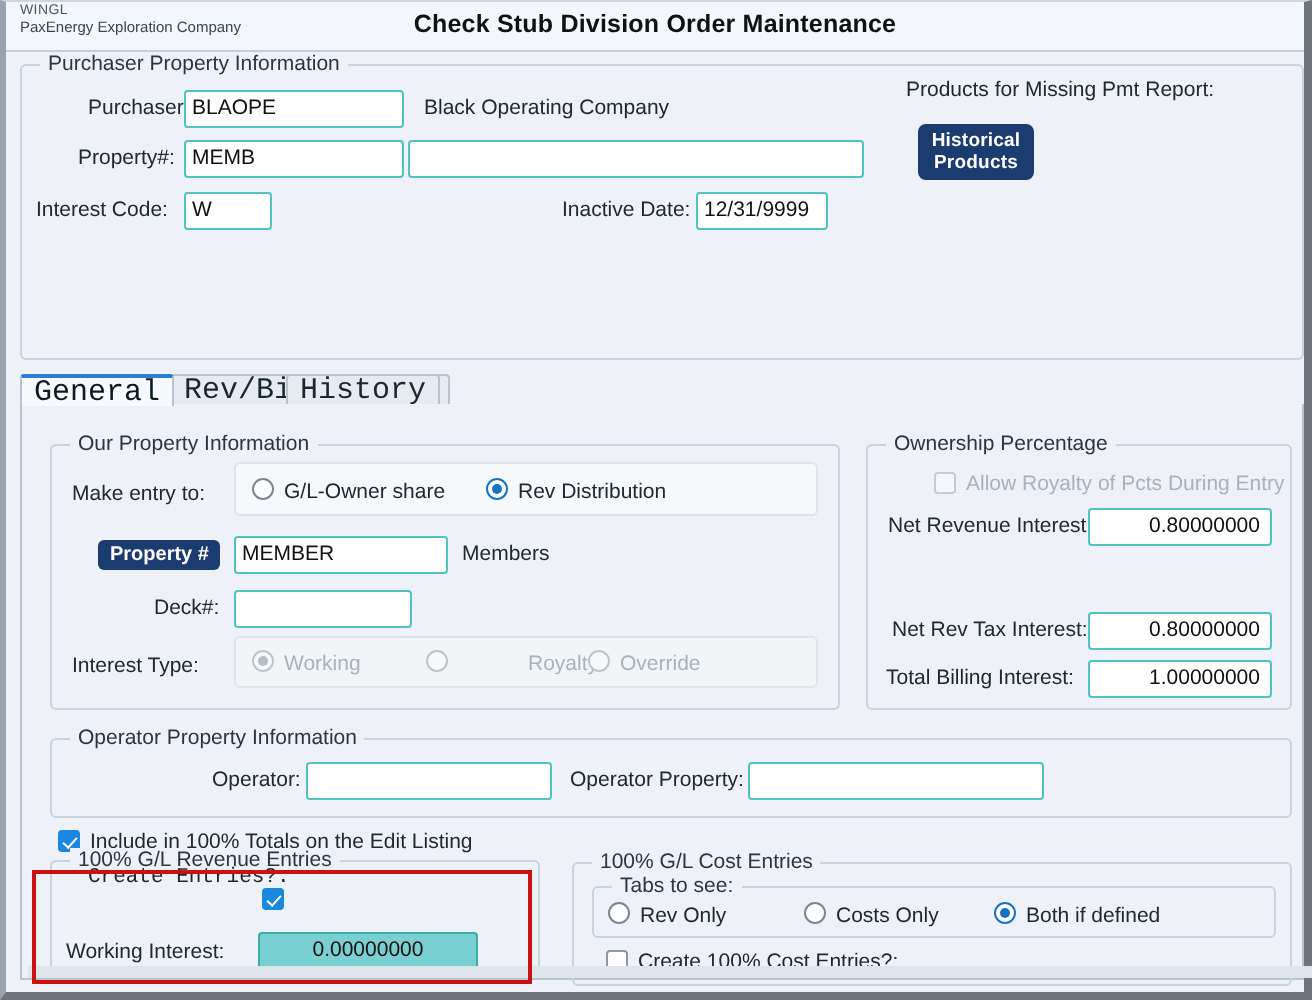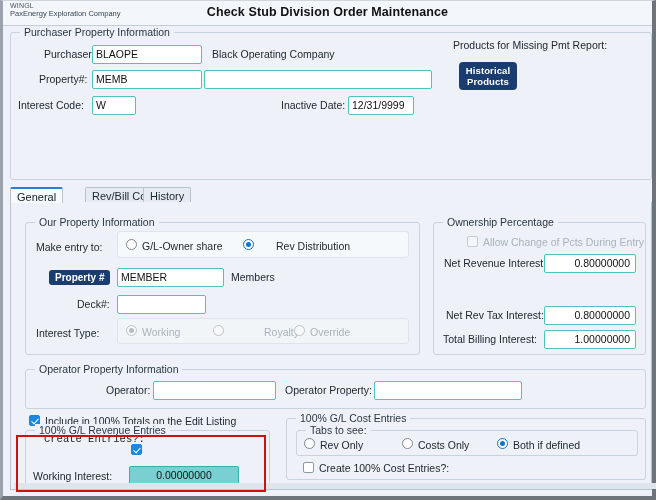--- a/index.html
+++ b/index.html
@@ -140,27 +140,28 @@
   
   .tabstrip { position:absolute; left:7px; top:186px; width:642px; height:16px; }
   .tabline {
     position:absolute; left:0; top:15px; width:642px; height:1px;
     background:#b9c3cd;
   }
   .tab {
     position:absolute; top:0;
     height:16px;
     padding:1px 6px 0 6px;
-    font-size:11px; color:#1b2730;
+    font-size:15px; color:#1b2730;
     background:#e6ebf1;
     border:1px solid #b9c3cd;
     border-bottom:none;
     border-radius:2px 2px 0 0;
     line-height:14px;
     white-space:nowrap;
+    font-family:Liberation Mono, monospace;
   }
   .tab.active {
     background:#f7fafd;
     border-top:2px solid #2a7fd4;
     color:#0d1b25;
     z-index:2;
   }
   
   .panel {
     position:absolute;
@@ -229,21 +230,21 @@
   <div class="panel">
 
     <div class="grp" style="left:14px; top:20px; width:395px; height:133px;">
       <div class="legend">Our Property Information</div>
 
       <div class="lbl" style="left:10px; top:18px;">Make entry to:</div>
       <div class="strip" style="left:91px; top:8px; width:292px; height:27px;"></div>
       <div class="radio" style="left:100px; top:16px;"></div>
       <div class="lbl" style="left:116px; top:17px;">G/L-Owner share</div>
       <div class="radio on" style="left:217px; top:16px;"></div>
-      <div class="lbl" style="left:233px; top:17px;margin-left:17px;">Rev Distribution</div>
+      <div class="lbl" style="left:233px; top:17px;">Rev Distribution</div>
 
       <div class="badge-prop" style="left:23px; top:47px;">Property #</div>
       <div class="inp" style="left:91px; top:45px; width:107px; height:19px;">MEMBER</div>
       <div class="lbl" style="left:205px; top:48px;">Members</div>
 
       <div class="lbl" style="left:51px; top:75px;">Deck#:</div>
       <div class="inp" style="left:91px; top:72px; width:89px; height:19px;"></div>
 
       <div class="lbl" style="left:10px; top:104px;">Interest Type:</div>
       <div class="strip dis" style="left:91px; top:95px; width:292px; height:26px;"></div>
@@ -252,21 +253,21 @@
       <div class="radio dis" style="left:187px; top:102px;"></div>
       <div class="lbl dim" style="left:203px; top:103px;margin-left:35px;">Royalty</div>
       <div class="radio dis" style="left:268px; top:102px;"></div>
       <div class="lbl dim" style="left:284px; top:103px;">Override</div>
     </div>
 
     <div class="grp" style="left:422px; top:20px; width:213px; height:133px;">
       <div class="legend">Ownership Percentage</div>
 
       <div class="chk dim" style="left:33px; top:13px;"></div>
-      <div class="lbl dim" style="left:49px; top:13px;">Allow Change of Pcts During Entry</div>
+      <div class="lbl dim" style="left:49px; top:13px;">Allow Royalty of Pcts During Entry</div>
 
       <div class="lbl" style="left:10px; top:34px;">Net Revenue Interest:</div>
       <div class="inp num" style="left:110px; top:31px; width:92px; height:19px;">0.80000000</div>
 
       <div class="lbl" style="left:12px; top:86px;">Net Rev Tax Interest:</div>
       <div class="inp num" style="left:110px; top:83px; width:92px; height:19px;">0.80000000</div>
 
       <div class="lbl" style="left:9px; top:110px;">Total Billing Interest:</div>
       <div class="inp num" style="left:110px; top:107px; width:92px; height:19px;">1.00000000</div>
     </div>
@@ -283,21 +284,21 @@
     <div class="lbl" style="left:34px; top:213px;">Include in 100% Totals on the Edit Listing</div>
 
     <div class="grp" style="left:14px; top:228px; width:245px; height:58px;">
       <div class="legend">100% G/L Revenue Entries</div>
       <div class="lbl" style="left:18px; top:2px;font-family:Liberation Mono, monospace;">Create Entries?:</div>
       <div class="chk on" style="left:105px; top:13px;"></div>
       <div class="lbl" style="left:7px; top:39px;">Working Interest:</div>
       <div class="inp teal" style="left:103px; top:35px; width:110px; height:19px;">0.00000000</div>
     </div>
 
-    <div class="grp" style="left:275px; top:216px; width:360px; height:62px;">
+    <div class="grp" style="left:275px; top:229px; width:360px; height:62px;">
       <div class="legend">100% G/L Cost Entries</div>
 
       <div class="grp" style="left:9px; top:11px; width:342px; height:26px;">
         <div class="legend" style="background:#eef2f8;">Tabs to see:</div>
         <div class="radio" style="left:7px; top:7px;"></div>
         <div class="lbl" style="left:23px; top:8px;">Rev Only</div>
         <div class="radio" style="left:105px; top:7px;"></div>
         <div class="lbl" style="left:121px; top:8px;">Costs Only</div>
         <div class="radio on" style="left:200px; top:7px;"></div>
         <div class="lbl" style="left:216px; top:8px;">Both if defined</div>

